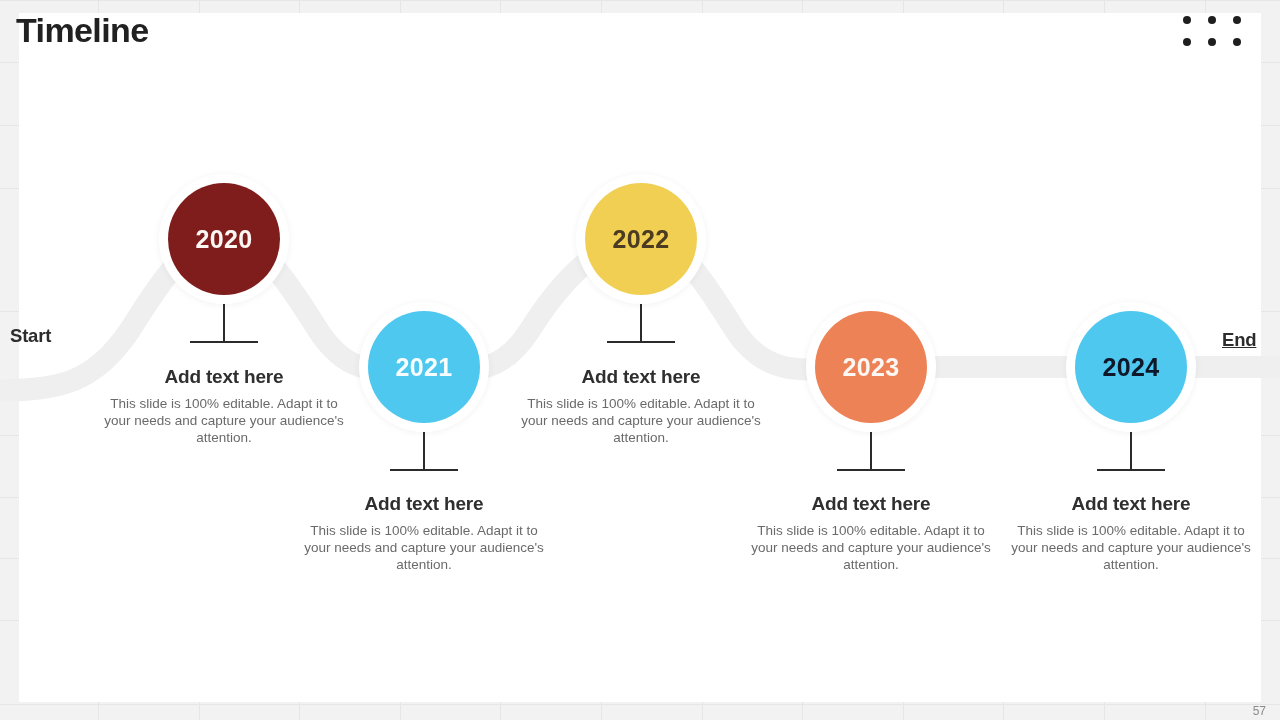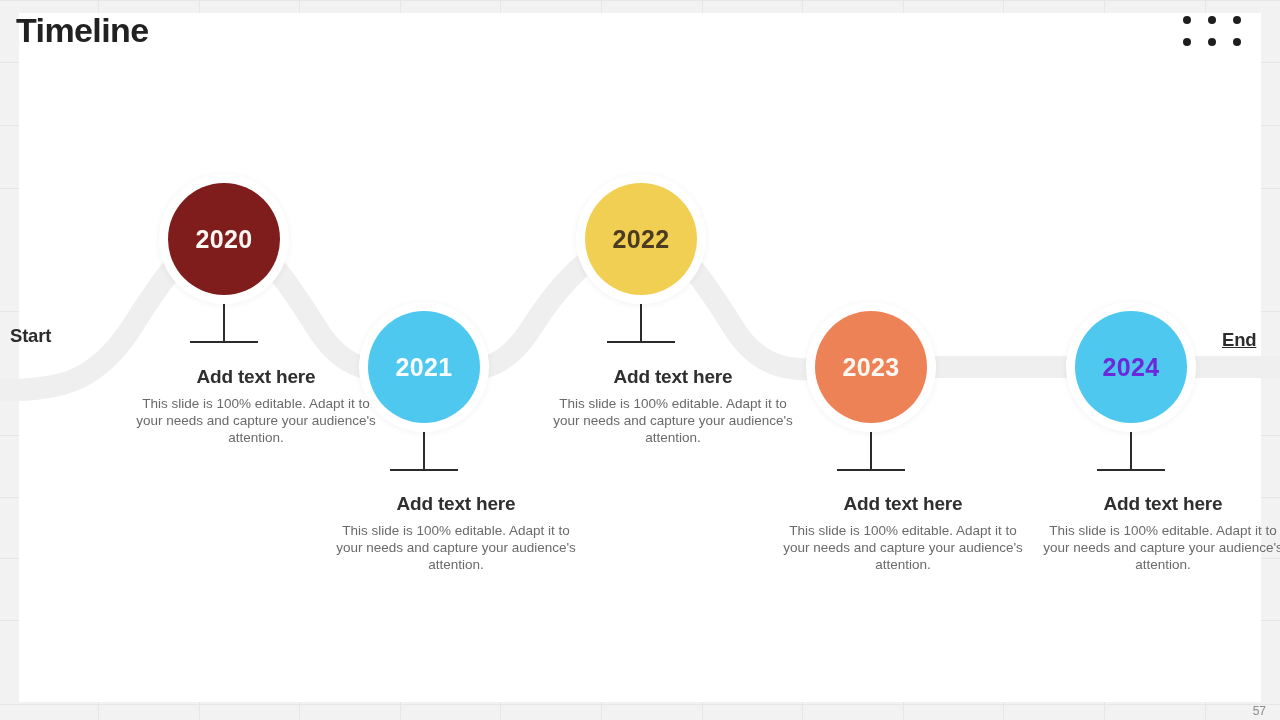--- a/index.html
+++ b/index.html
@@ -126,21 +126,20 @@
     width: 68px;
     height: 1.6px;
     background: #2b2b2b;
   }
 
   
   .text-block {
     position: absolute;
     width: 252px;
     text-align: center;
-    margin-left: 32px;
   }
   .text-block .heading {
     font-size: 19px;
     font-weight: bold;
     color: #2f2f2f;
     margin-bottom: 8px;
     letter-spacing: -0.2px;
   }
   .text-block .body {
     font-size: 13.5px;
@@ -266,21 +265,21 @@
         <span>2023</span>
       </div>
       <div class="text-block" style="left: 745px; top: 493px;">
         <div class="heading">Add text here</div>
         <div class="body">This slide is 100% editable. Adapt it to your needs and capture your audience's attention.</div>
       </div>
       <div class="connector" style="left: 1097px; top: 423px; height: 48px;">
         <div class="stem" style="background: rgb(43, 43, 43);"></div>
         <div class="foot" style="background: rgb(43, 43, 43);"></div>
       </div>
-      <div class="node" style="left: 1075px; top: 311px; background: rgb(78, 200, 239); color: #6d28d9; align-items: center;">
+      <div class="node" style="left: 1075px; top: 311px; background: rgb(78, 200, 239); color: #0f172a; align-items: center;">
         <span>2024</span>
       </div>
       <div class="text-block" style="left: 1005px; top: 493px;">
         <div class="heading">Add text here</div>
         <div class="body">This slide is 100% editable. Adapt it to your needs and capture your audience's attention.</div>
       </div>
     </div>
 
   <div class="edge-label start">Start</div>
   <div class="edge-label end">End</div>

